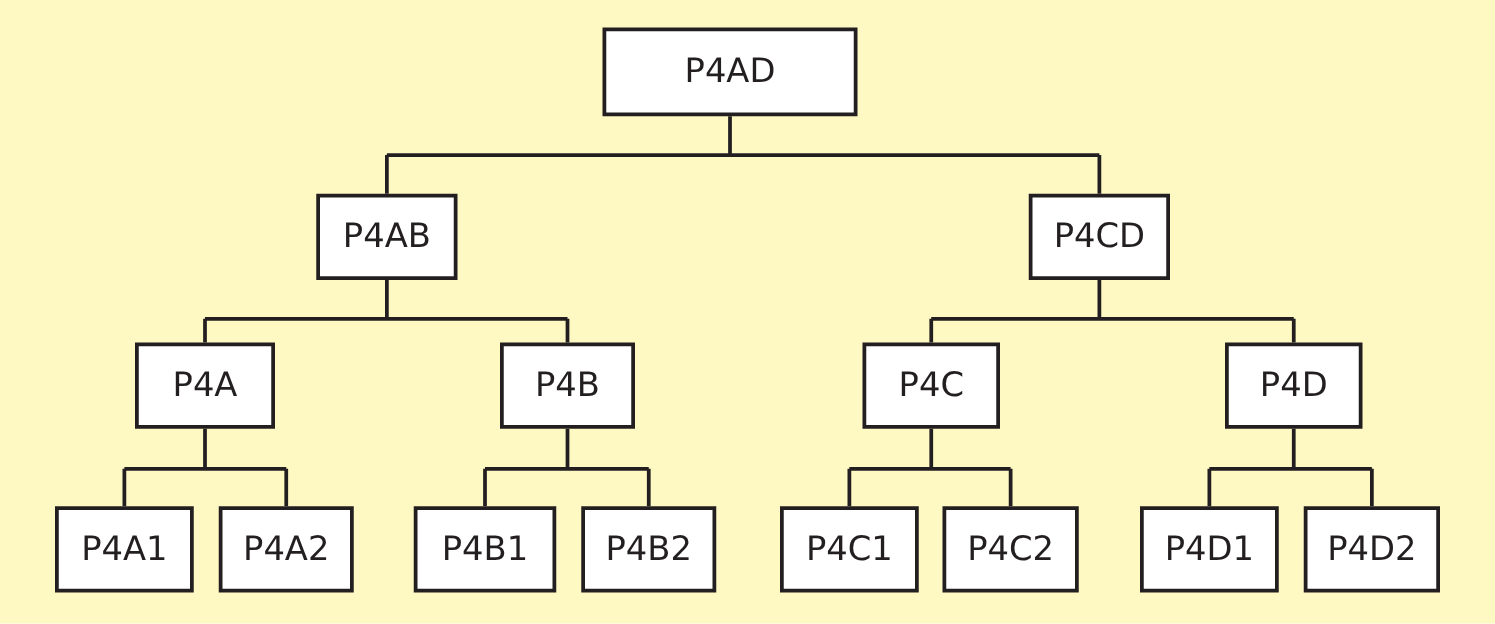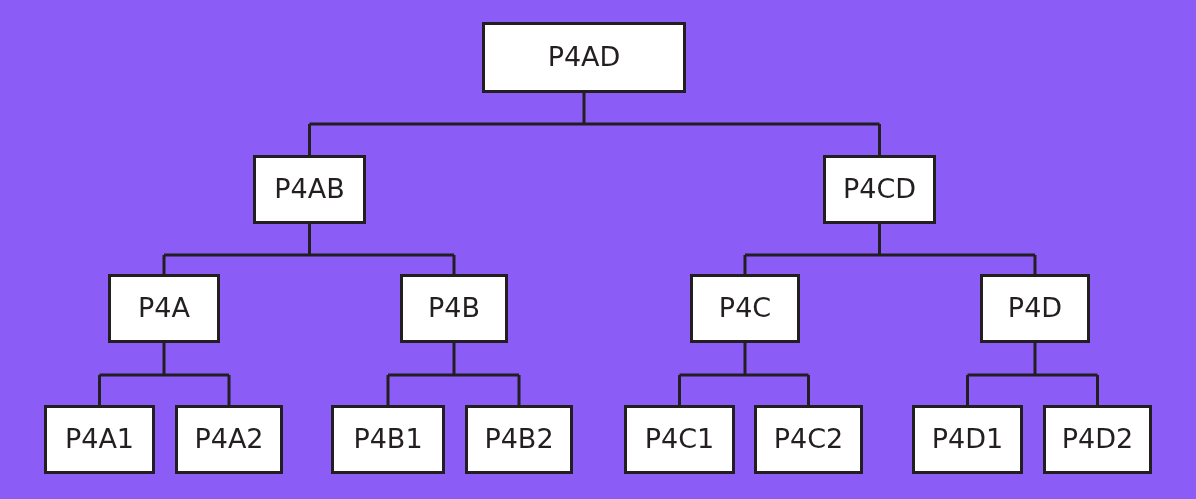--- a/index.html
+++ b/index.html
@@ -4,21 +4,21 @@
 <style>
   html, body {
     margin: 0;
     padding: 0;
     background: #ffffff;
   }
   #diagram-root {
     position: relative;
     width: 1196px;
     height: 499px;
-    background: #8b5cf6;
+    background: #fef9c3;
     font-family: "DejaVu Sans", "Liberation Sans", sans-serif;
     overflow: hidden;
   }
   #tree-svg {
     position: absolute;
     top: 0;
     left: 0;
     width: 1196px;
     height: 499px;
   }

